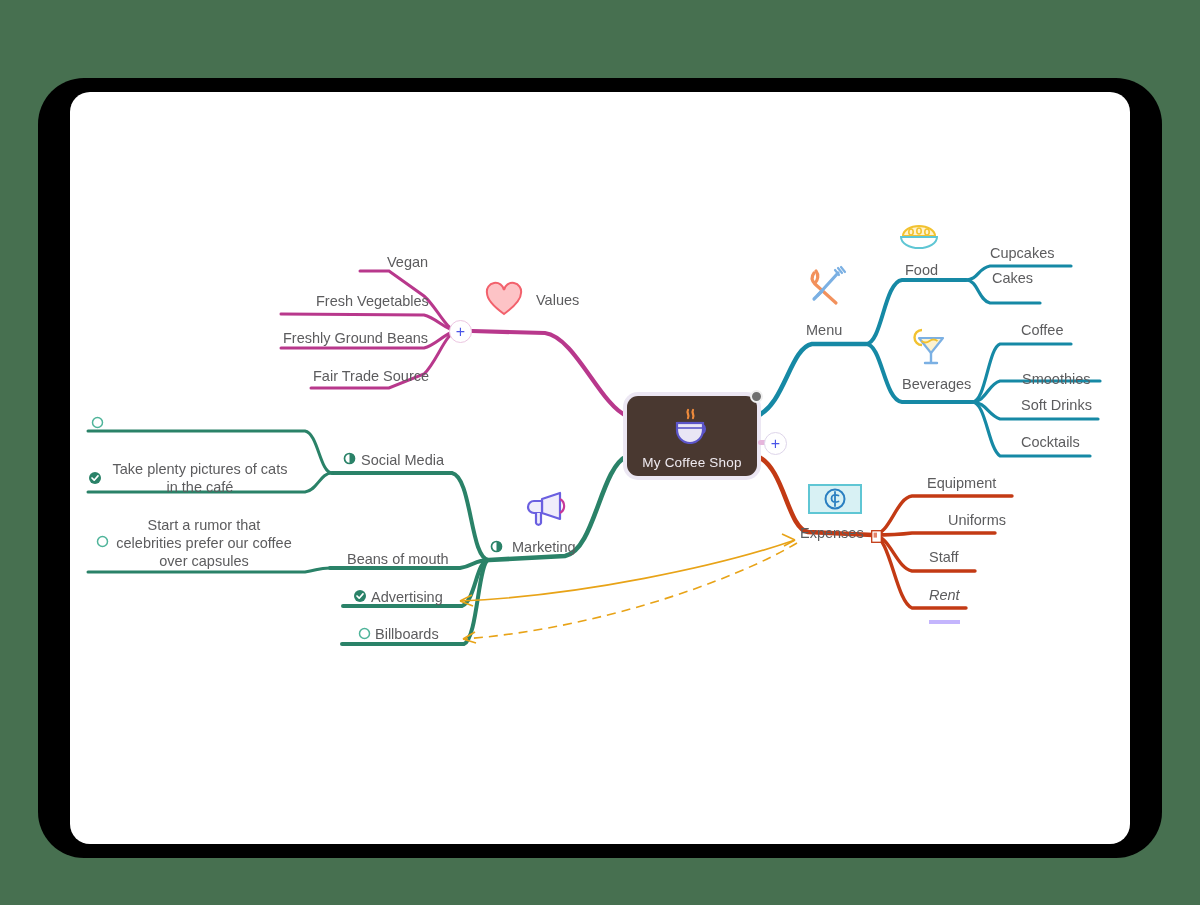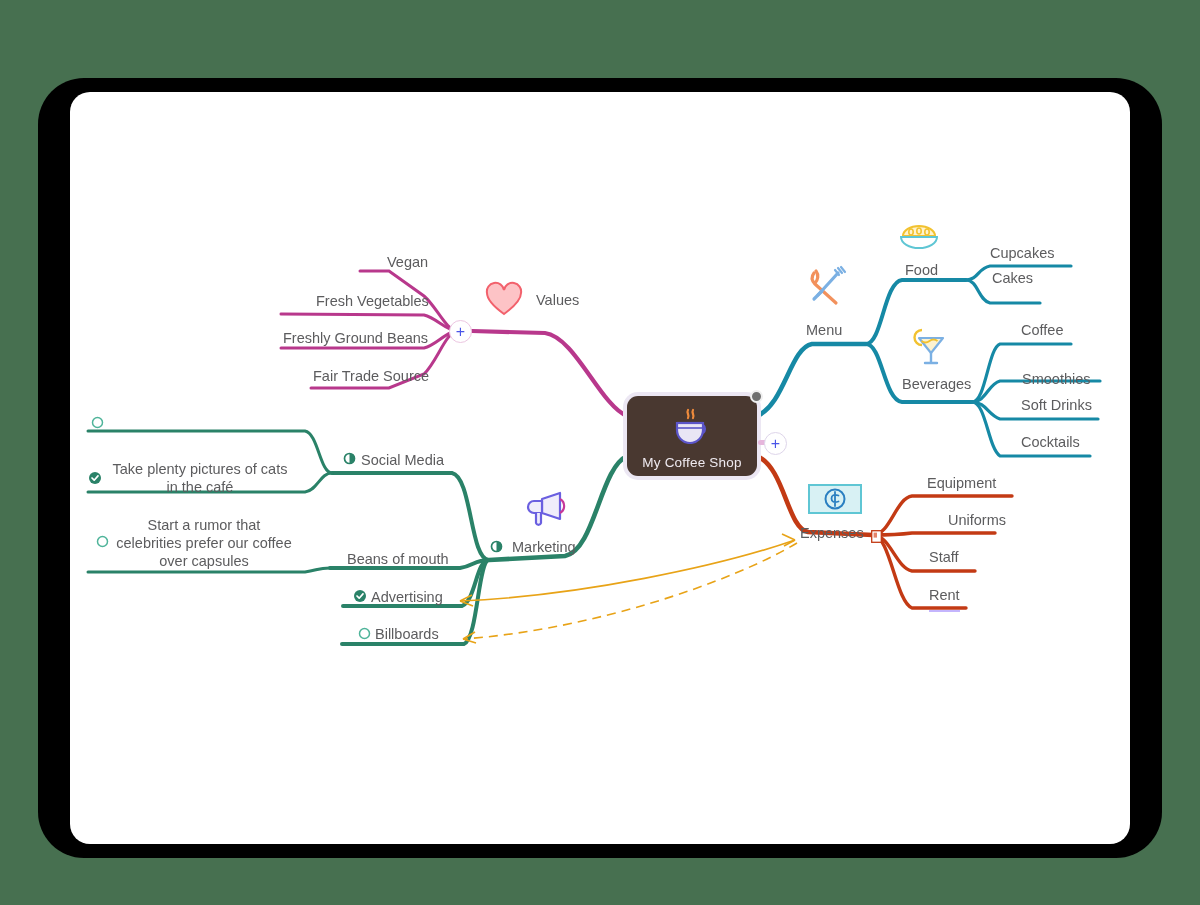--- a/index.html
+++ b/index.html
@@ -53,21 +53,21 @@
   }
   .plus-stub{position:absolute;height:5px;border-radius:3px;}
 
   
   .mark{position:absolute;width:13px;height:13px;}
   .mark svg{display:block;}
 
   .note-icon{position:absolute;width:11px;height:13px;}
 
   .underline-hl{
-    border-bottom:2px solid #c4b5fd;padding-bottom:7px;
+    border-bottom:4px solid #c4b5fd;padding-bottom:17px;font-style:italic;
   }
   .ico{position:absolute;}
 </style>
 </head>
 <body>
 
 <div id="stage">
 
   <div class="device-frame"></div>
   <div class="canvas"></div>

